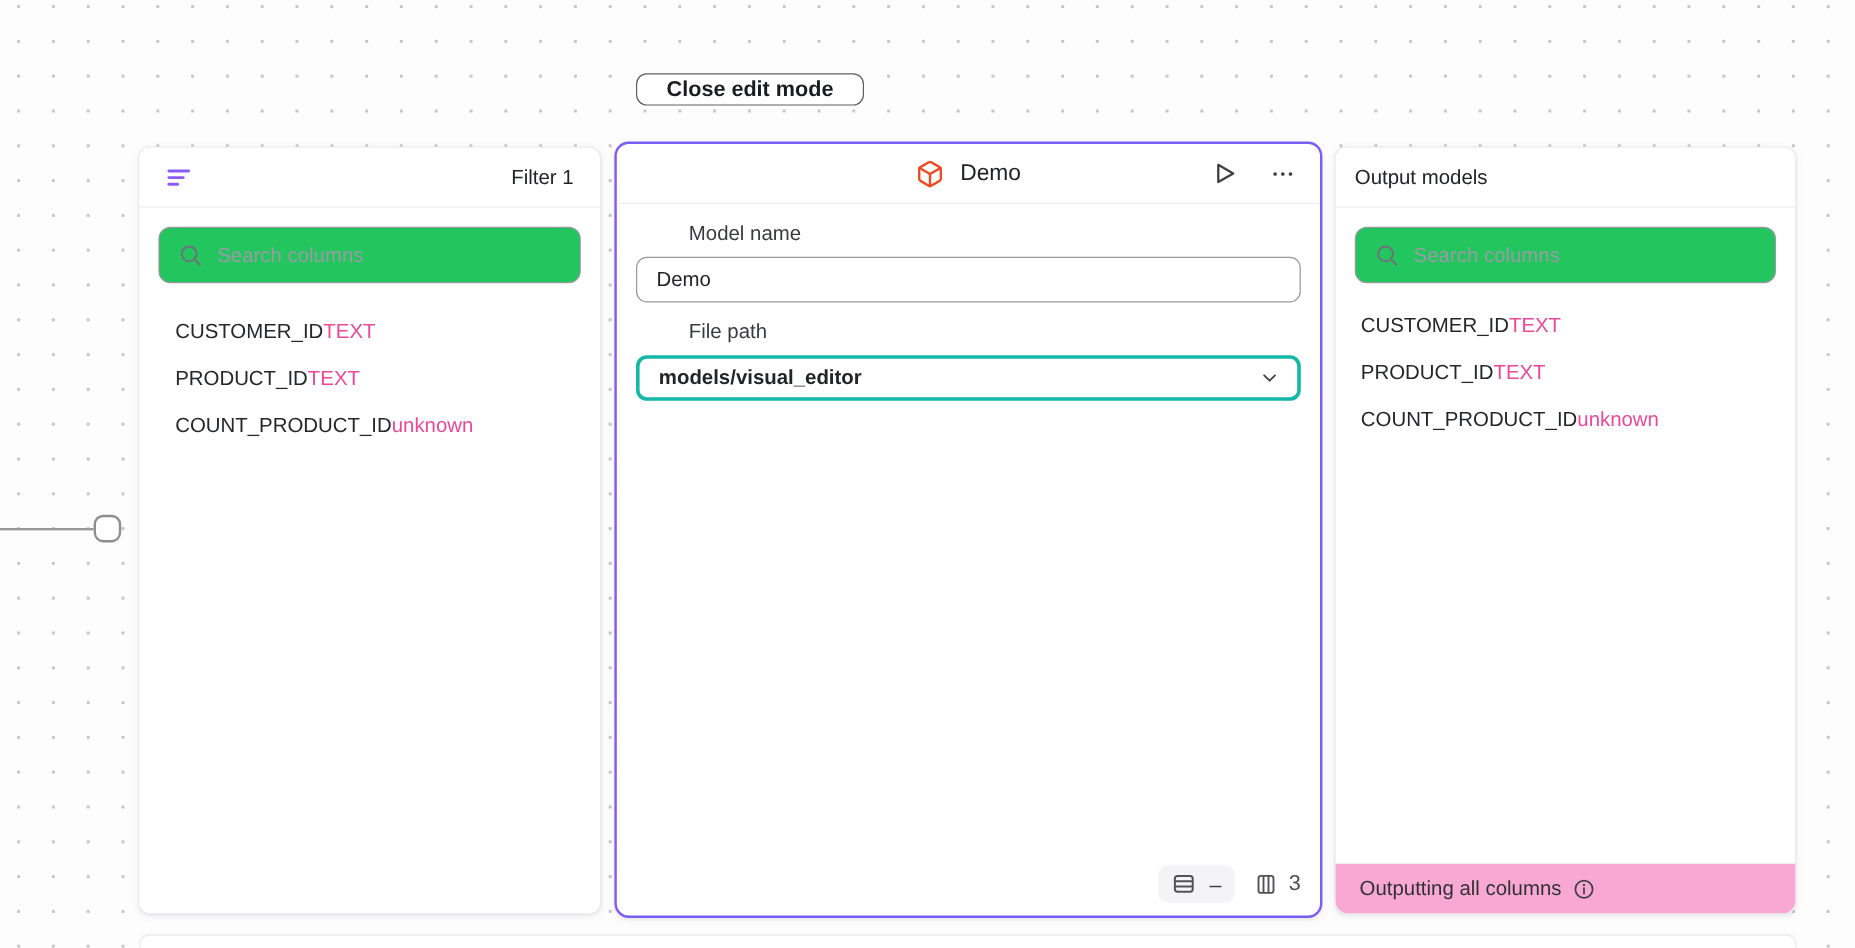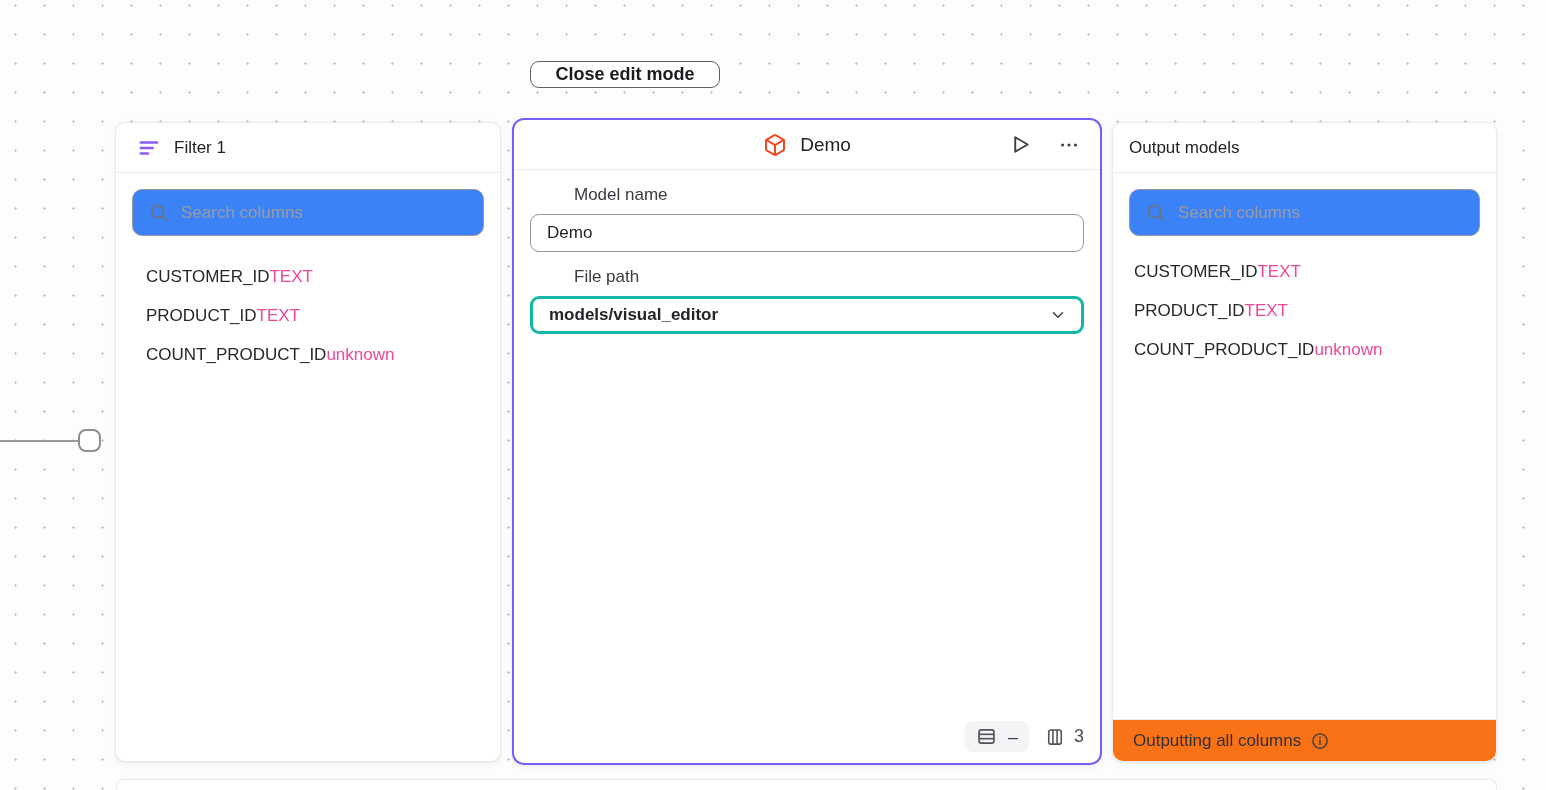--- a/index.html
+++ b/index.html
@@ -30,26 +30,26 @@
     display:flex; align-items:center; justify-content:center; cursor:pointer;
   }
   
   .edge-line { position:absolute; left:0; top:440px; width:78px; height:2px; background:#98989d; }
   .edge-handle {
     position:absolute; left:78px; top:429px; width:23px; height:23px;
     background:#fff; border:2px solid #8d8d92; border-radius:8px;
   }
   
   #filter-panel { left:115px; top:122px; width:386px; height:640px; }
-  #filter-panel .panel-header { padding:0 22px; }
+  #filter-panel .panel-header { padding:0 22px;justify-content:space-between; }
   #filter-panel .panel-header .title { margin-left:14px; }
   
   .search-box {
     margin:16px; height:47px; border:1px solid #98989f; border-radius:10px;
-    display:flex; align-items:center; gap:12px; padding:0 15px; background:#3b82f6;
+    display:flex; align-items:center; gap:12px; padding:0 15px; background:#22c55e;
   }
   .search-box input {
     border:none; outline:none; flex:1; font-family:inherit;
     font-size:17px; color:#232428; background:transparent;
   }
   .search-box input::placeholder { color:#9b9ba3; }
   
   .col-list { list-style:none; }
   .col-row {
     height:39px; display:flex; align-items:center; justify-content:flex-start;
@@ -98,21 +98,21 @@
   .stat-dash { font-size:18px; color:#3f3f46; line-height:1; }
   .stat-cols { display:flex; align-items:center; gap:9px; }
   .stat-num { font-size:18px; color:#4b4b52; }
   
   #output-panel { left:1112px; top:122px; width:385px; height:640px; }
   #output-panel .panel-header { padding:0 16px; }
   .output-footer {
     position:absolute; left:0; right:0; bottom:0; height:42px;
     border-top:1px solid #ededf0; display:flex; align-items:center;
     gap:9px; padding:0 20px; font-size:17px; color:#303136;
-    border-radius:0 0 10px 10px; background:#f97316;
+    border-radius:0 0 10px 10px; background:#f9a8d4;
   }
   
   .bottom-panel {
     position:absolute; left:116px; top:779px; width:1381px; height:24px;
     background:#fff; border:1px solid #ececf0; border-bottom:none;
     border-radius:8px 8px 0 0; box-shadow:0 -1px 2px rgba(0,0,0,.03);
   }
   svg { display:block; }
 </style>
 </head>

